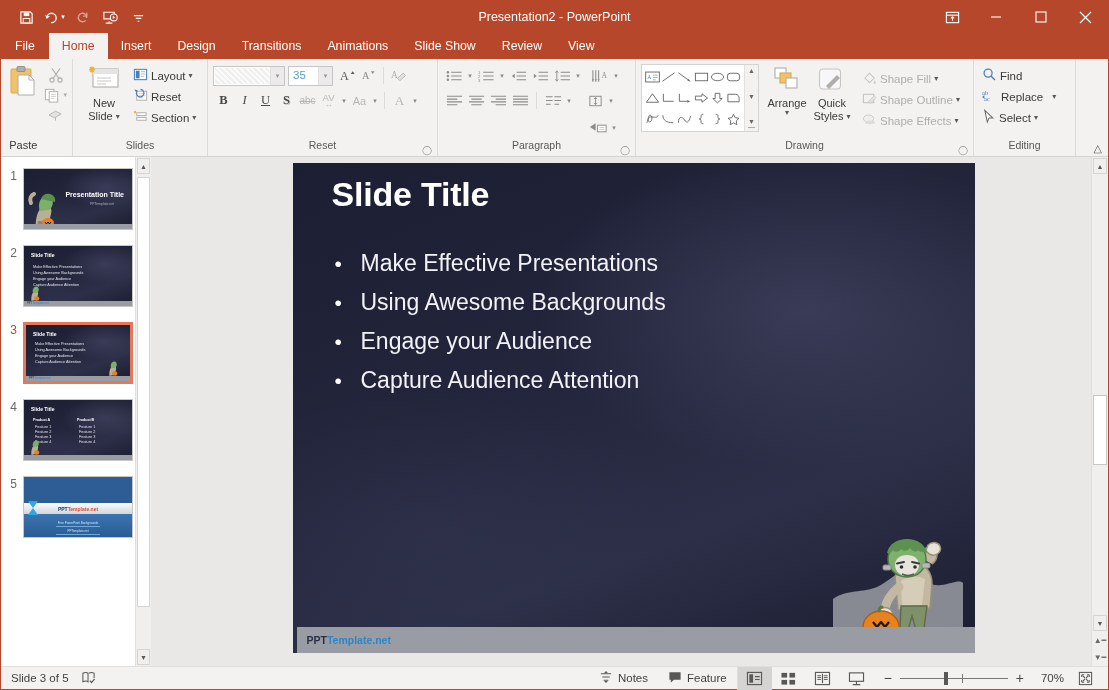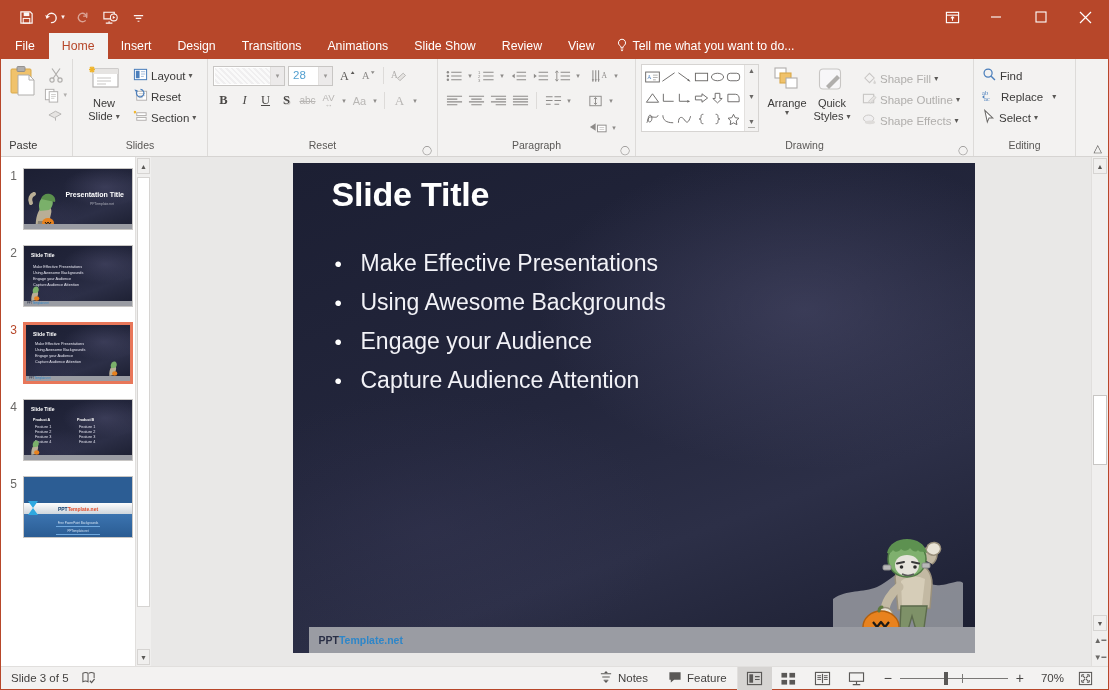--- a/index.html
+++ b/index.html
@@ -214,21 +214,21 @@
   }
   .slide-title {
     position: absolute; left: 39px; top: 12px; font-size: 34px; font-weight: bold;
     color: #ffffff; letter-spacing: -.2px;
   }
   .bullets { position: absolute; left: 42px; top: 86px; }
   .bullet-row { display: flex; align-items: baseline; margin-bottom: 10px; }
   .bullet-dot { width: 26px; font-size: 21px; color: #fff; line-height: 28px; }
   .bullet-text { font-size: 23px; color: #f2f2f7; line-height: 28px; }
   .slide-foot {
-    position: absolute; left: 16px; right: 0; bottom: 0; height: 26px; background: #9a9ca3;
+    position: absolute; left: 4px; right: 0; bottom: 0; height: 26px; background: #9a9ca3;
     display: flex; align-items: center;
   }
   .slide-foot .lg { font-size: 10.5px; font-weight: bold; color: #2a2f45; padding-left: 10px; }
   .slide-foot .lg i { color: #2e86c8; font-style: normal; }
   .char-wrap { position: absolute; right: 12px; bottom: 2px; width: 130px; height: 130px; }
 
   
   .ea-scroll {
     position: absolute; right: 0; top: 0; bottom: 0; width: 17px;
     background: #f0efee; border-left: 1px solid #e1dfdd;
@@ -301,20 +301,21 @@
             <circle cx="12.5" cy="8.5" r="3.6" fill="#b7472a" stroke="#fff" stroke-width="1.1"></circle>
             <path d="M11.4 6.8l2.6 1.7-2.6 1.7z" fill="#fff"></path>
           </svg>
       </div>
       <div class="qat-btn">
         <svg width="13" height="13" viewBox="0 0 14 14">
             <path d="M2 5h10M4 8h6M6 11h2" stroke="#fff" stroke-width="1.2"></path>
           </svg>
       </div>
     </div>
+    <div class="title-text">Presentation2 - PowerPoint</div>
     <div class="wincontrols">
       <div class="wc ribbonopt">
         <svg width="15" height="15" viewBox="0 0 16 16">
             <rect x="1.5" y="2.5" width="13" height="11" fill="none" stroke="#fff" stroke-width="1.2"></rect>
             <path d="M1.5 5.5h13" stroke="#fff" stroke-width="1.2"></path>
             <path d="M8 11.5V7m0 0L6.3 8.9M8 7l1.7 1.9" stroke="#fff" stroke-width="1.1" fill="none"></path>
           </svg>
       </div>
       <div class="wc">
         <svg width="12" height="12" viewBox="0 0 12 12">
@@ -337,29 +338,20 @@
   <div class="tabbar">
     <div class="tab file">File</div>
     <div class="tab active">Home</div>
     <div class="tab">Insert</div>
     <div class="tab">Design</div>
     <div class="tab">Transitions</div>
     <div class="tab">Animations</div>
     <div class="tab">Slide Show</div>
     <div class="tab">Review</div>
     <div class="tab">View</div>
-    <div class="tellme">
-      <span>
-        <svg width="12" height="14" viewBox="0 0 12 14">
-            <path d="M6 1.2a3.6 3.6 0 0 0-2.1 6.5c.5.4.8 1 .8 1.6h2.6c0-.6.3-1.2.8-1.6A3.6 3.6 0 0 0 6 1.2z" fill="none" stroke="#fff" stroke-width="1"></path>
-            <path d="M4.7 11h2.6M5.1 12.6h1.8" stroke="#fff" stroke-width="1"></path>
-          </svg>
-      </span>
-      <span>Tell me what you want to do...</span>
-    </div>
   </div>
 
   <div class="ribbon">
 
     <div class="rgroup clipboard-grp">
       <div class="rgroup-body">
         <div class="big-btn" style="width:42px;gap:38px;">
           <span>
             <svg width="34" height="34" viewBox="0 0 34 34">
               <rect x="5" y="5" width="20" height="24" rx="1" fill="#f0c26b" stroke="#d9a94a" stroke-width="1"></rect>
@@ -461,21 +453,21 @@
 
     <div class="rgroup" style="width:230px;">
       <div class="rgroup-body" style="flex-direction:column;padding-top:6px;">
         <div style="display:flex;align-items:center;">
           <div class="fontname">
             <div class="hatch"></div>
             <span style="position:absolute;left:4px;top:2px;font-size:11.5px;color:#3b3a39;"></span>
             <span class="combo-arrow">▾</span>
           </div>
           <div class="fontsize">
-            <span class="val">28</span>
+            <span class="val">35</span>
             <span class="combo-arrow">▾</span>
           </div>
           <div class="fmt-btn gray" style="margin-left:4px;">
             <svg width="17" height="15" viewBox="0 0 18 16">
                 <text x="1" y="13" font-family="Liberation Serif, serif" font-size="13" fill="#5a5856">A</text>
                 <path d="M12.5 6.5l2-3 2 3z" fill="#5a5856"></path>
               </svg>
           </div>
           <div class="fmt-btn gray">
             <svg width="17" height="15" viewBox="0 0 18 16">

